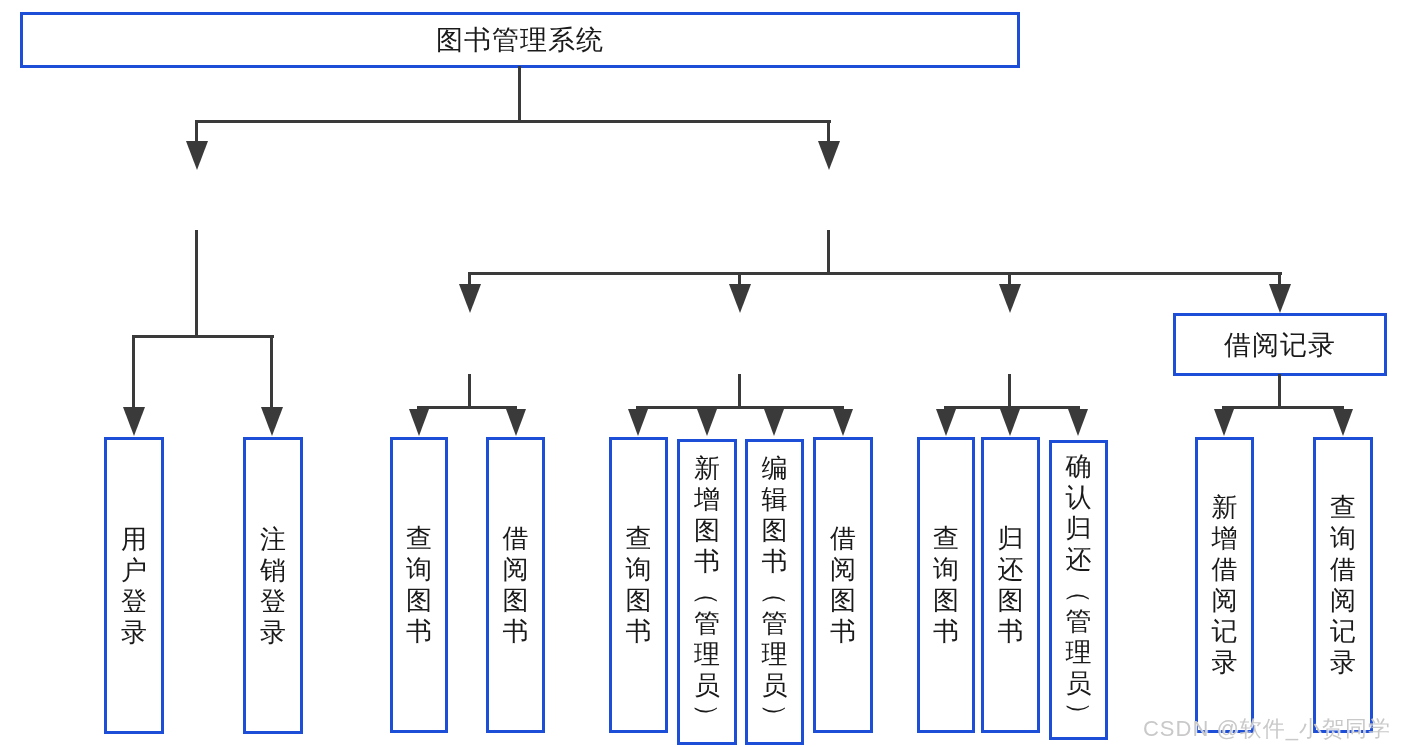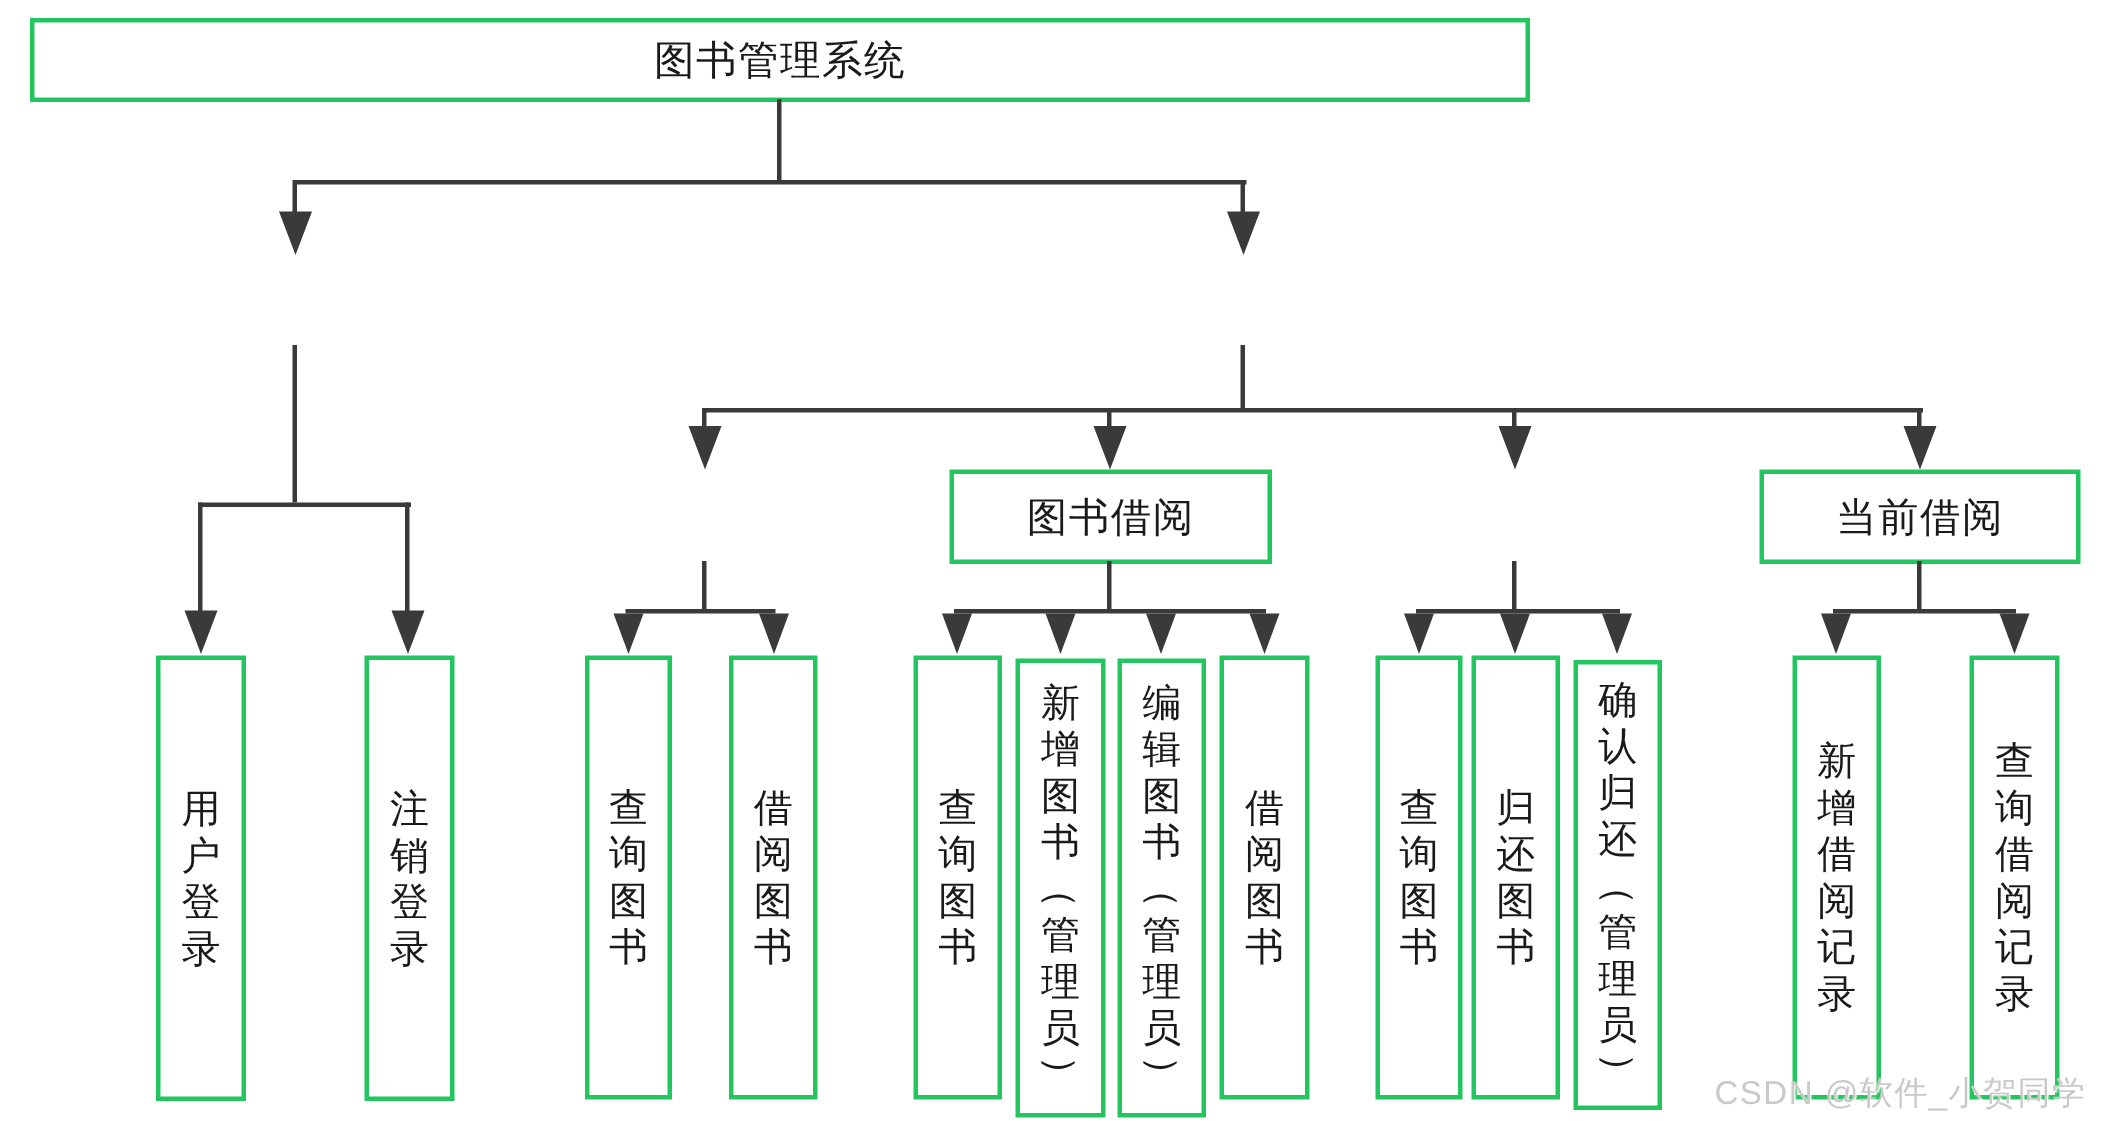--- a/index.html
+++ b/index.html
@@ -1,21 +1,21 @@
 <!DOCTYPE html>
 <html><head>
 <meta charset="utf-8">
 <style>
   html,body{margin:0;padding:0;background:#ffffff;}
   .canvas{
     position:relative;width:1405px;height:747px;background:#ffffff;overflow:hidden;
     font-family:"Liberation Sans",sans-serif;color:#1a1a1a;
   }
   .box{
-    position:absolute;box-sizing:border-box;border:3px solid #22c55e;background:#ffffff;
+    position:absolute;box-sizing:border-box;border:3px solid #1d4ed8;background:#ffffff;
     display:flex;align-items:center;justify-content:center;
   }
   .hlabel{font-size:27px;color:#1a1a1a;letter-spacing:1px;white-space:nowrap;}
   .vtext{
     display:flex;flex-direction:column;align-items:center;justify-content:center;
     height:100%;width:100%;
   }
   .vtext span{font-size:26px;line-height:31px;color:#1a1a1a;display:block;}
   .vtext span.rot{transform:rotate(90deg);}
   .vline{position:absolute;width:3px;background:#3a3a3a;}
@@ -59,25 +59,22 @@
   <div class="hline" style="left:468px;top:272px;width:814px;"></div>
   <div class="vline" style="left:468px;top:272px;height:14px;"></div>
   <div class="arrow" style="left:459px;top:284px;"></div>
   <div class="vline" style="left:738px;top:272px;height:14px;"></div>
   <div class="arrow" style="left:729px;top:284px;"></div>
   <div class="vline" style="left:1008px;top:272px;height:14px;"></div>
   <div class="arrow" style="left:999px;top:284px;"></div>
   <div class="vline" style="left:1278px;top:272px;height:14px;"></div>
   <div class="arrow" style="left:1269px;top:284px;"></div>
 
-  <div class="box" style="left:633px;top:313px;width:215px;height:63px;">
-    <span class="hlabel">图书借阅</span>
-  </div>
   <div class="box" style="left:1173px;top:313px;width:214px;height:63px;">
-    <span class="hlabel">当前借阅</span>
+    <span class="hlabel">借阅记录</span>
   </div>
 
   <div class="vline" style="left:468px;top:374px;height:33px;"></div>
   <div class="hline" style="left:417px;top:406px;width:100px;"></div>
   <div class="arrow sm" style="left:409px;top:409px;"></div>
   <div class="arrow sm" style="left:506px;top:409px;"></div>
 
   <div class="vline" style="left:738px;top:374px;height:33px;"></div>
   <div class="hline" style="left:636px;top:406px;width:208px;"></div>
   <div class="arrow sm" style="left:628px;top:409px;"></div>

